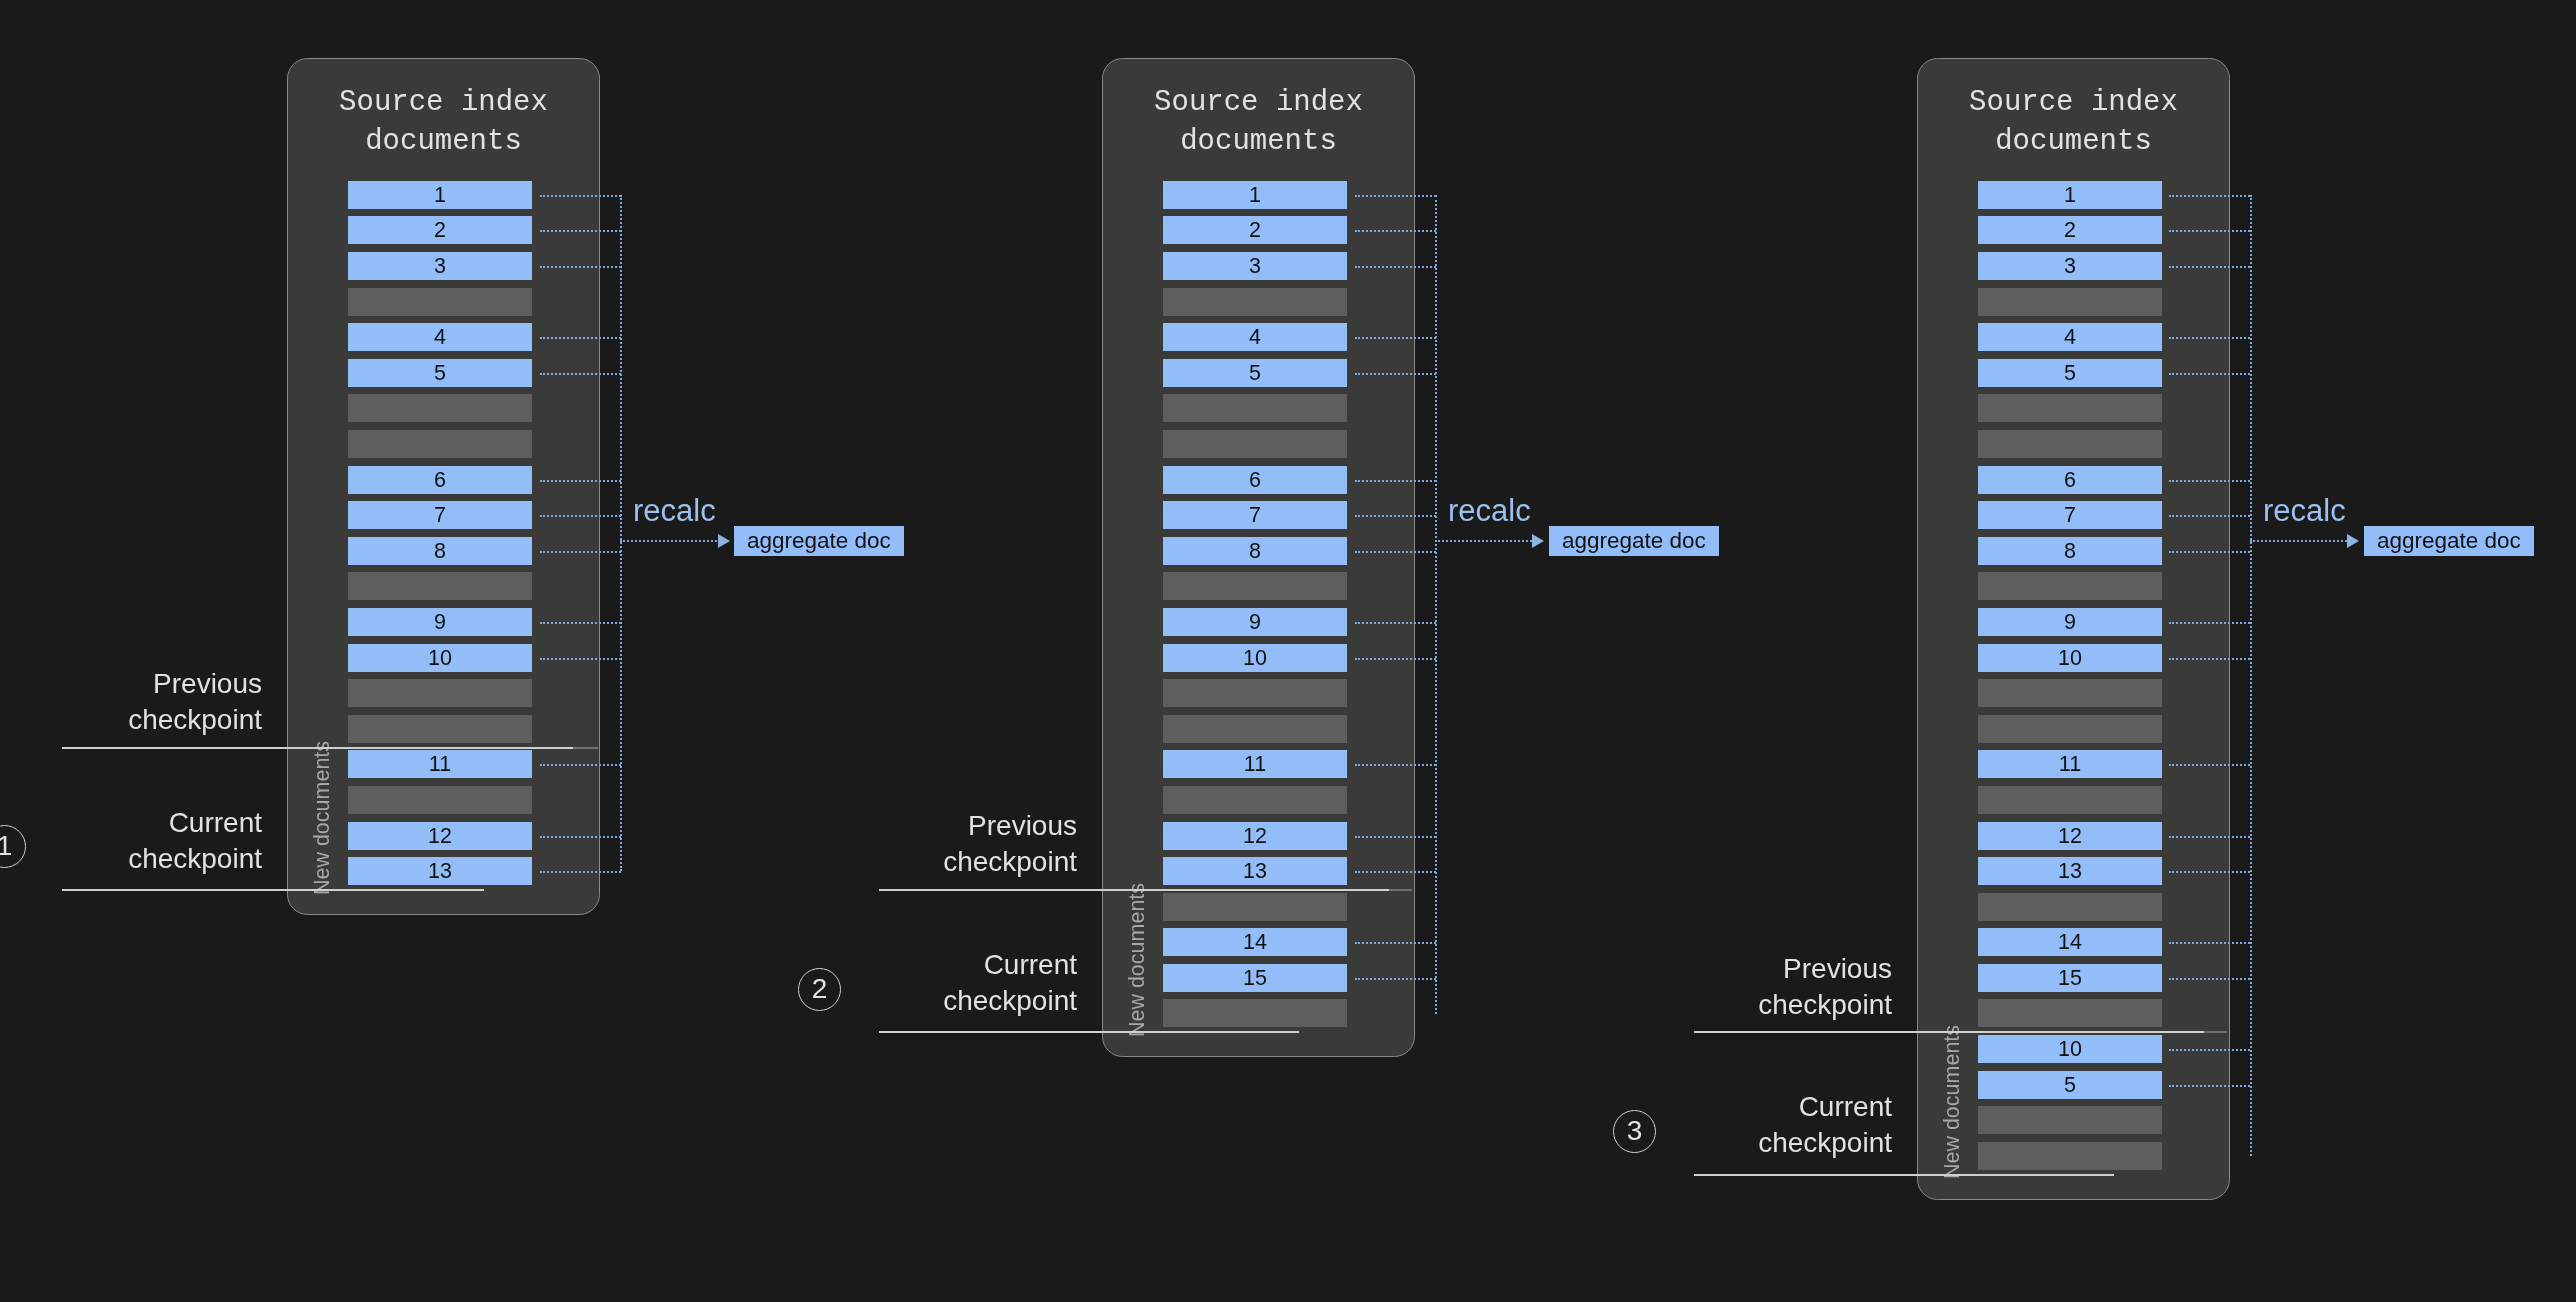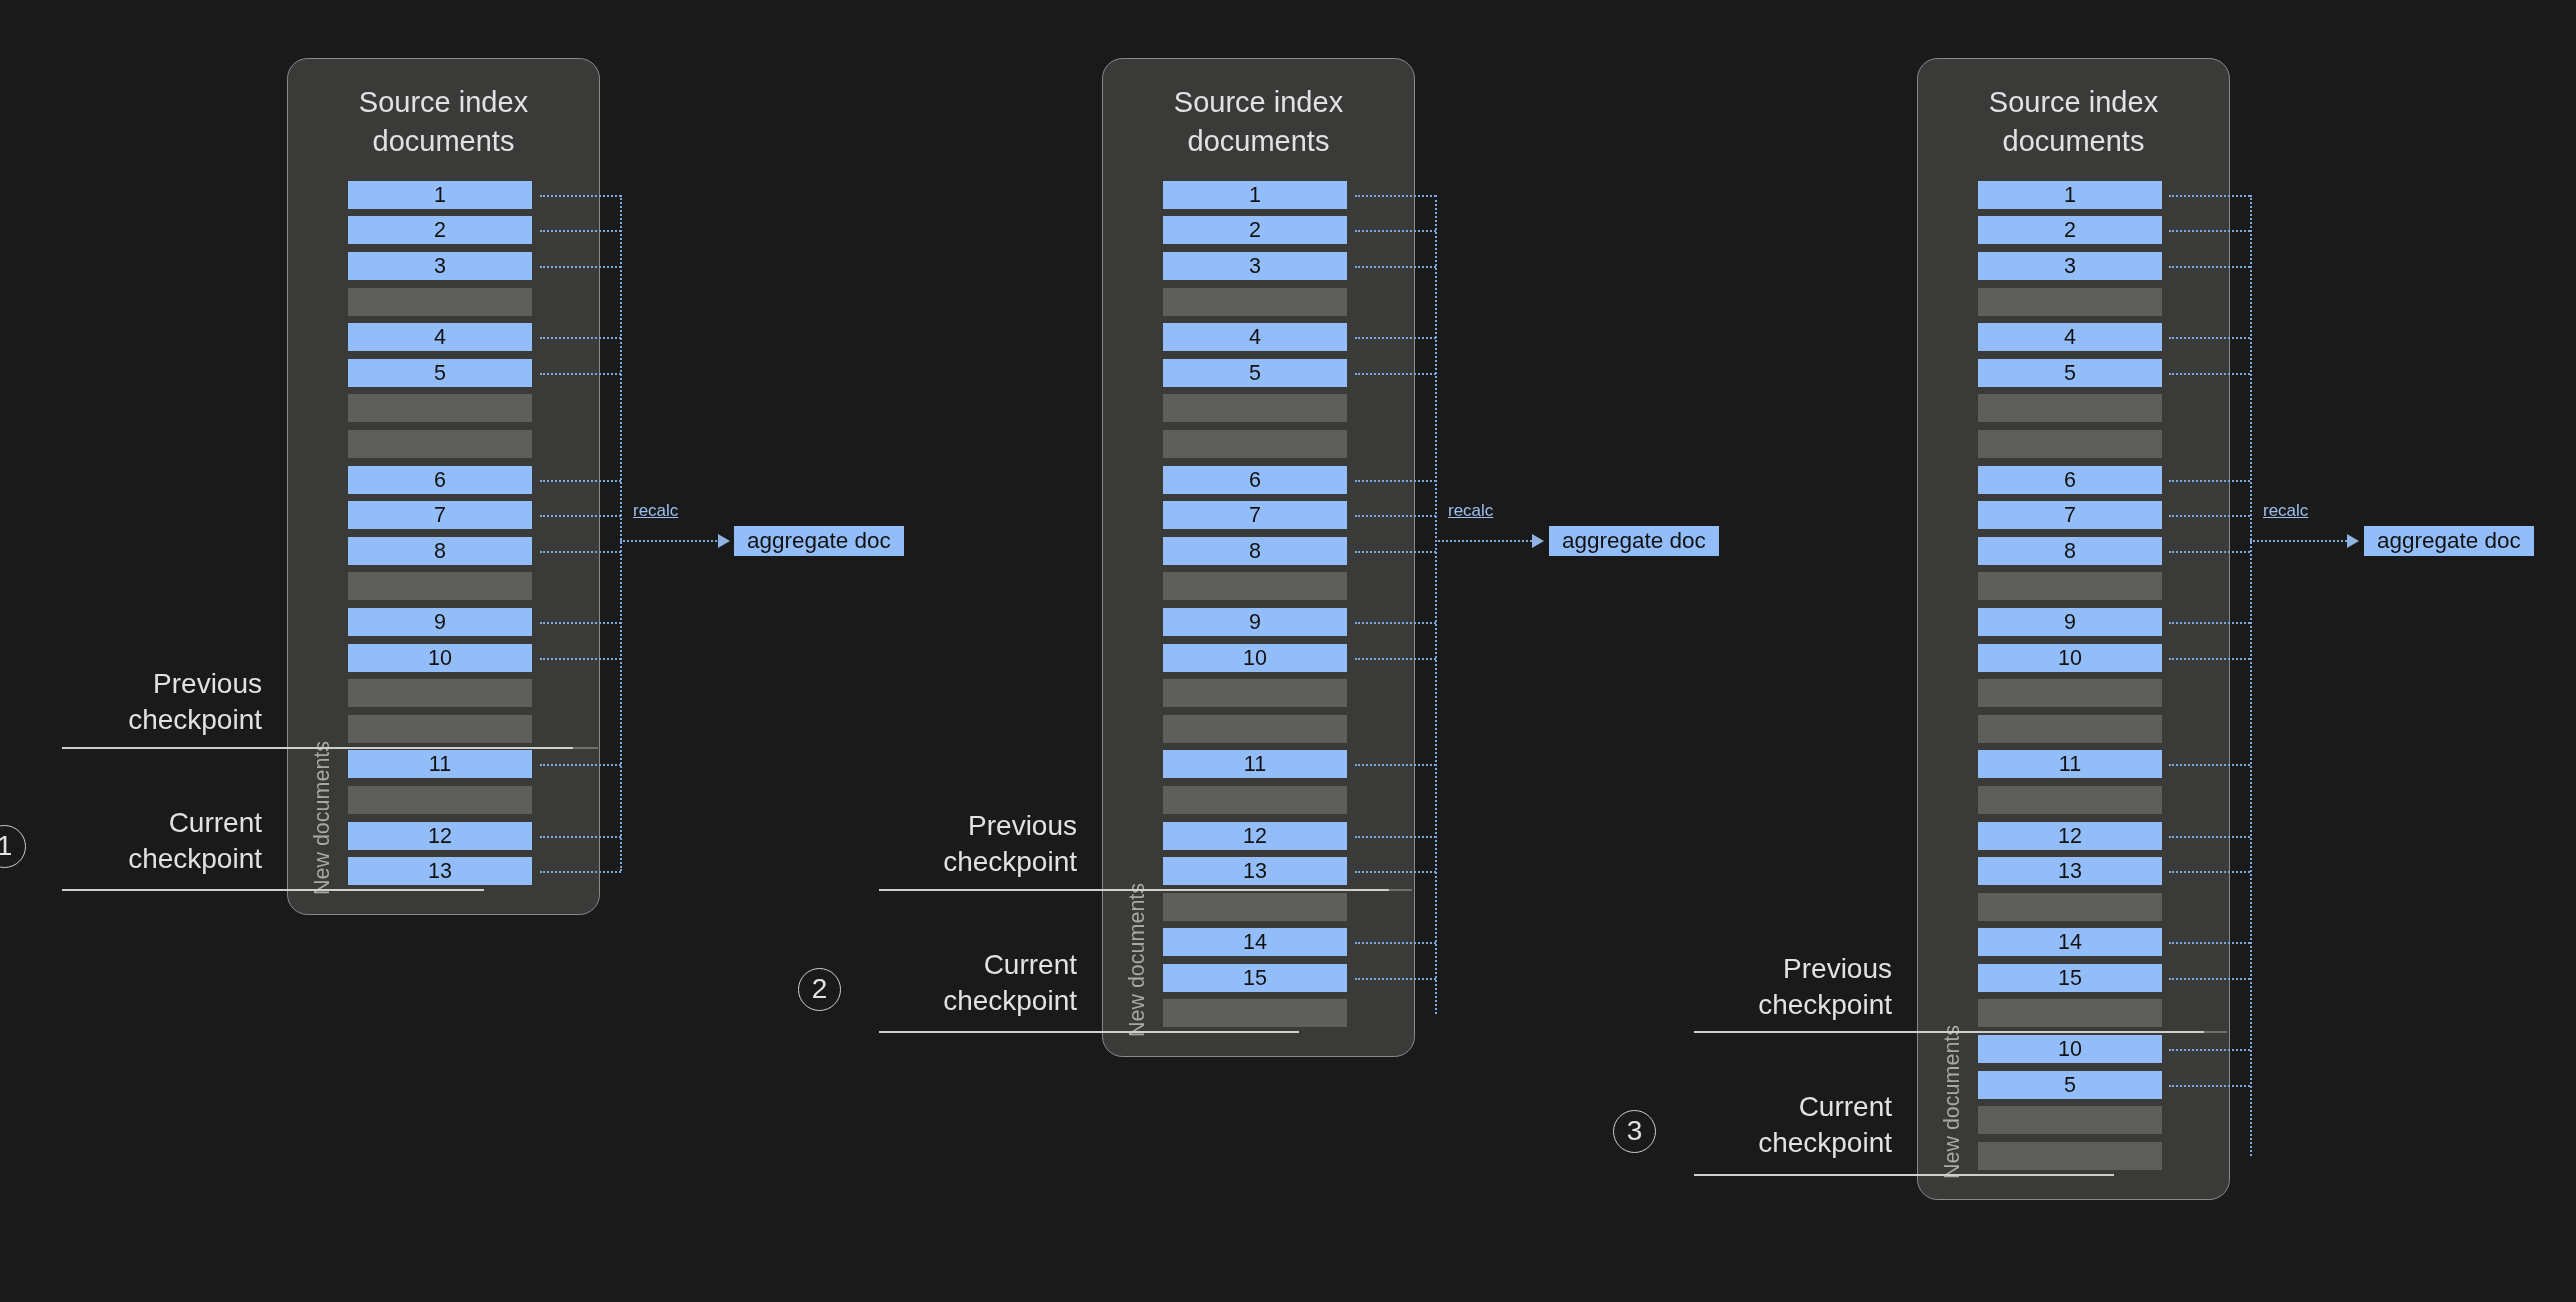--- a/index.html
+++ b/index.html
@@ -3,21 +3,21 @@
 <meta charset="utf-8">
 <style>
   html,body{margin:0;padding:0;background:#1a1a1a;}
   body{width:2576px;height:1302px;position:relative;overflow:hidden;
        font-family:"Liberation Sans","DejaVu Sans",sans-serif;color:#e6e6e6;}
   .stage{position:absolute;inset:0;}
 
   
   .panel{position:absolute;background:#3a3a38;border:1.9px solid #8a8a88;border-radius:20.6px;box-sizing:border-box;}
   .panel-title{position:absolute;left:0;right:0;top:24px;text-align:center;
-               font-size:29px;line-height:39px;color:#e2e2e2;white-space:pre-line;}
+               font-size:29px;line-height:39px;color:#e2e2e2;white-space:pre-line;font-family:Liberation Mono, monospace;}
   .row{position:absolute;left:0;height:28px;box-sizing:border-box;}
   .row.doc{background:#93bdf9;color:#111;text-align:center;font-size:21.5px;line-height:28px;}
   .row.gap{background:#5e5e5c;}
 
   
   .newdocs-band{position:absolute;width:39px;background:#3a3a38;}
   .newdocs-label{position:absolute;left:50%;top:50%;transform:translate(-50%,-50%) rotate(180deg);
                  writing-mode:vertical-rl;white-space:nowrap;font-size:21.5px;color:#a8a8a6;
                  line-height:21.5px;text-align:center;}
   .band-divider{position:absolute;height:1.9px;background:#6f6f6d;}
@@ -28,21 +28,21 @@
               color:#e2e2e2;white-space:pre-line;}
   .ckpt-num{position:absolute;width:43px;height:43px;border:1.9px solid #cfcfcd;border-radius:50%;
             color:#e2e2e2;font-size:28px;line-height:40px;text-align:center;box-sizing:border-box;}
 
   
   .connector{position:absolute;height:0;border-top:2.8px dotted #7fa8dd;}
   .spine{position:absolute;width:0;border-left:2.8px dotted #7fa8dd;}
   .recalc-arrow{position:absolute;height:0;border-top:2.8px dotted #7fa8dd;}
   .arrowhead{position:absolute;width:0;height:0;border-left:12px solid #8fb4e4;
              border-top:7.5px solid transparent;border-bottom:7.5px solid transparent;}
-  .recalc-label{position:absolute;font-size:17px;line-height:26px;color:#9cc0ef;text-decoration:underline;}
+  .recalc-label{position:absolute;font-size:31px;line-height:26px;color:#9cc0ef;}
   .agg-doc{position:absolute;background:#93bdf9;color:#111;font-size:22.5px;line-height:30px;
            height:30px;text-align:center;padding:0 13px;box-sizing:content-box;}
 </style>
 </head>
 <body>
 
 <div class="stage" id="stage">
     <div class="panel" style="left: 287px; top: 58px; width: 313px; height: 857px;">
       <div class="panel-title">Source index
 documents</div>

